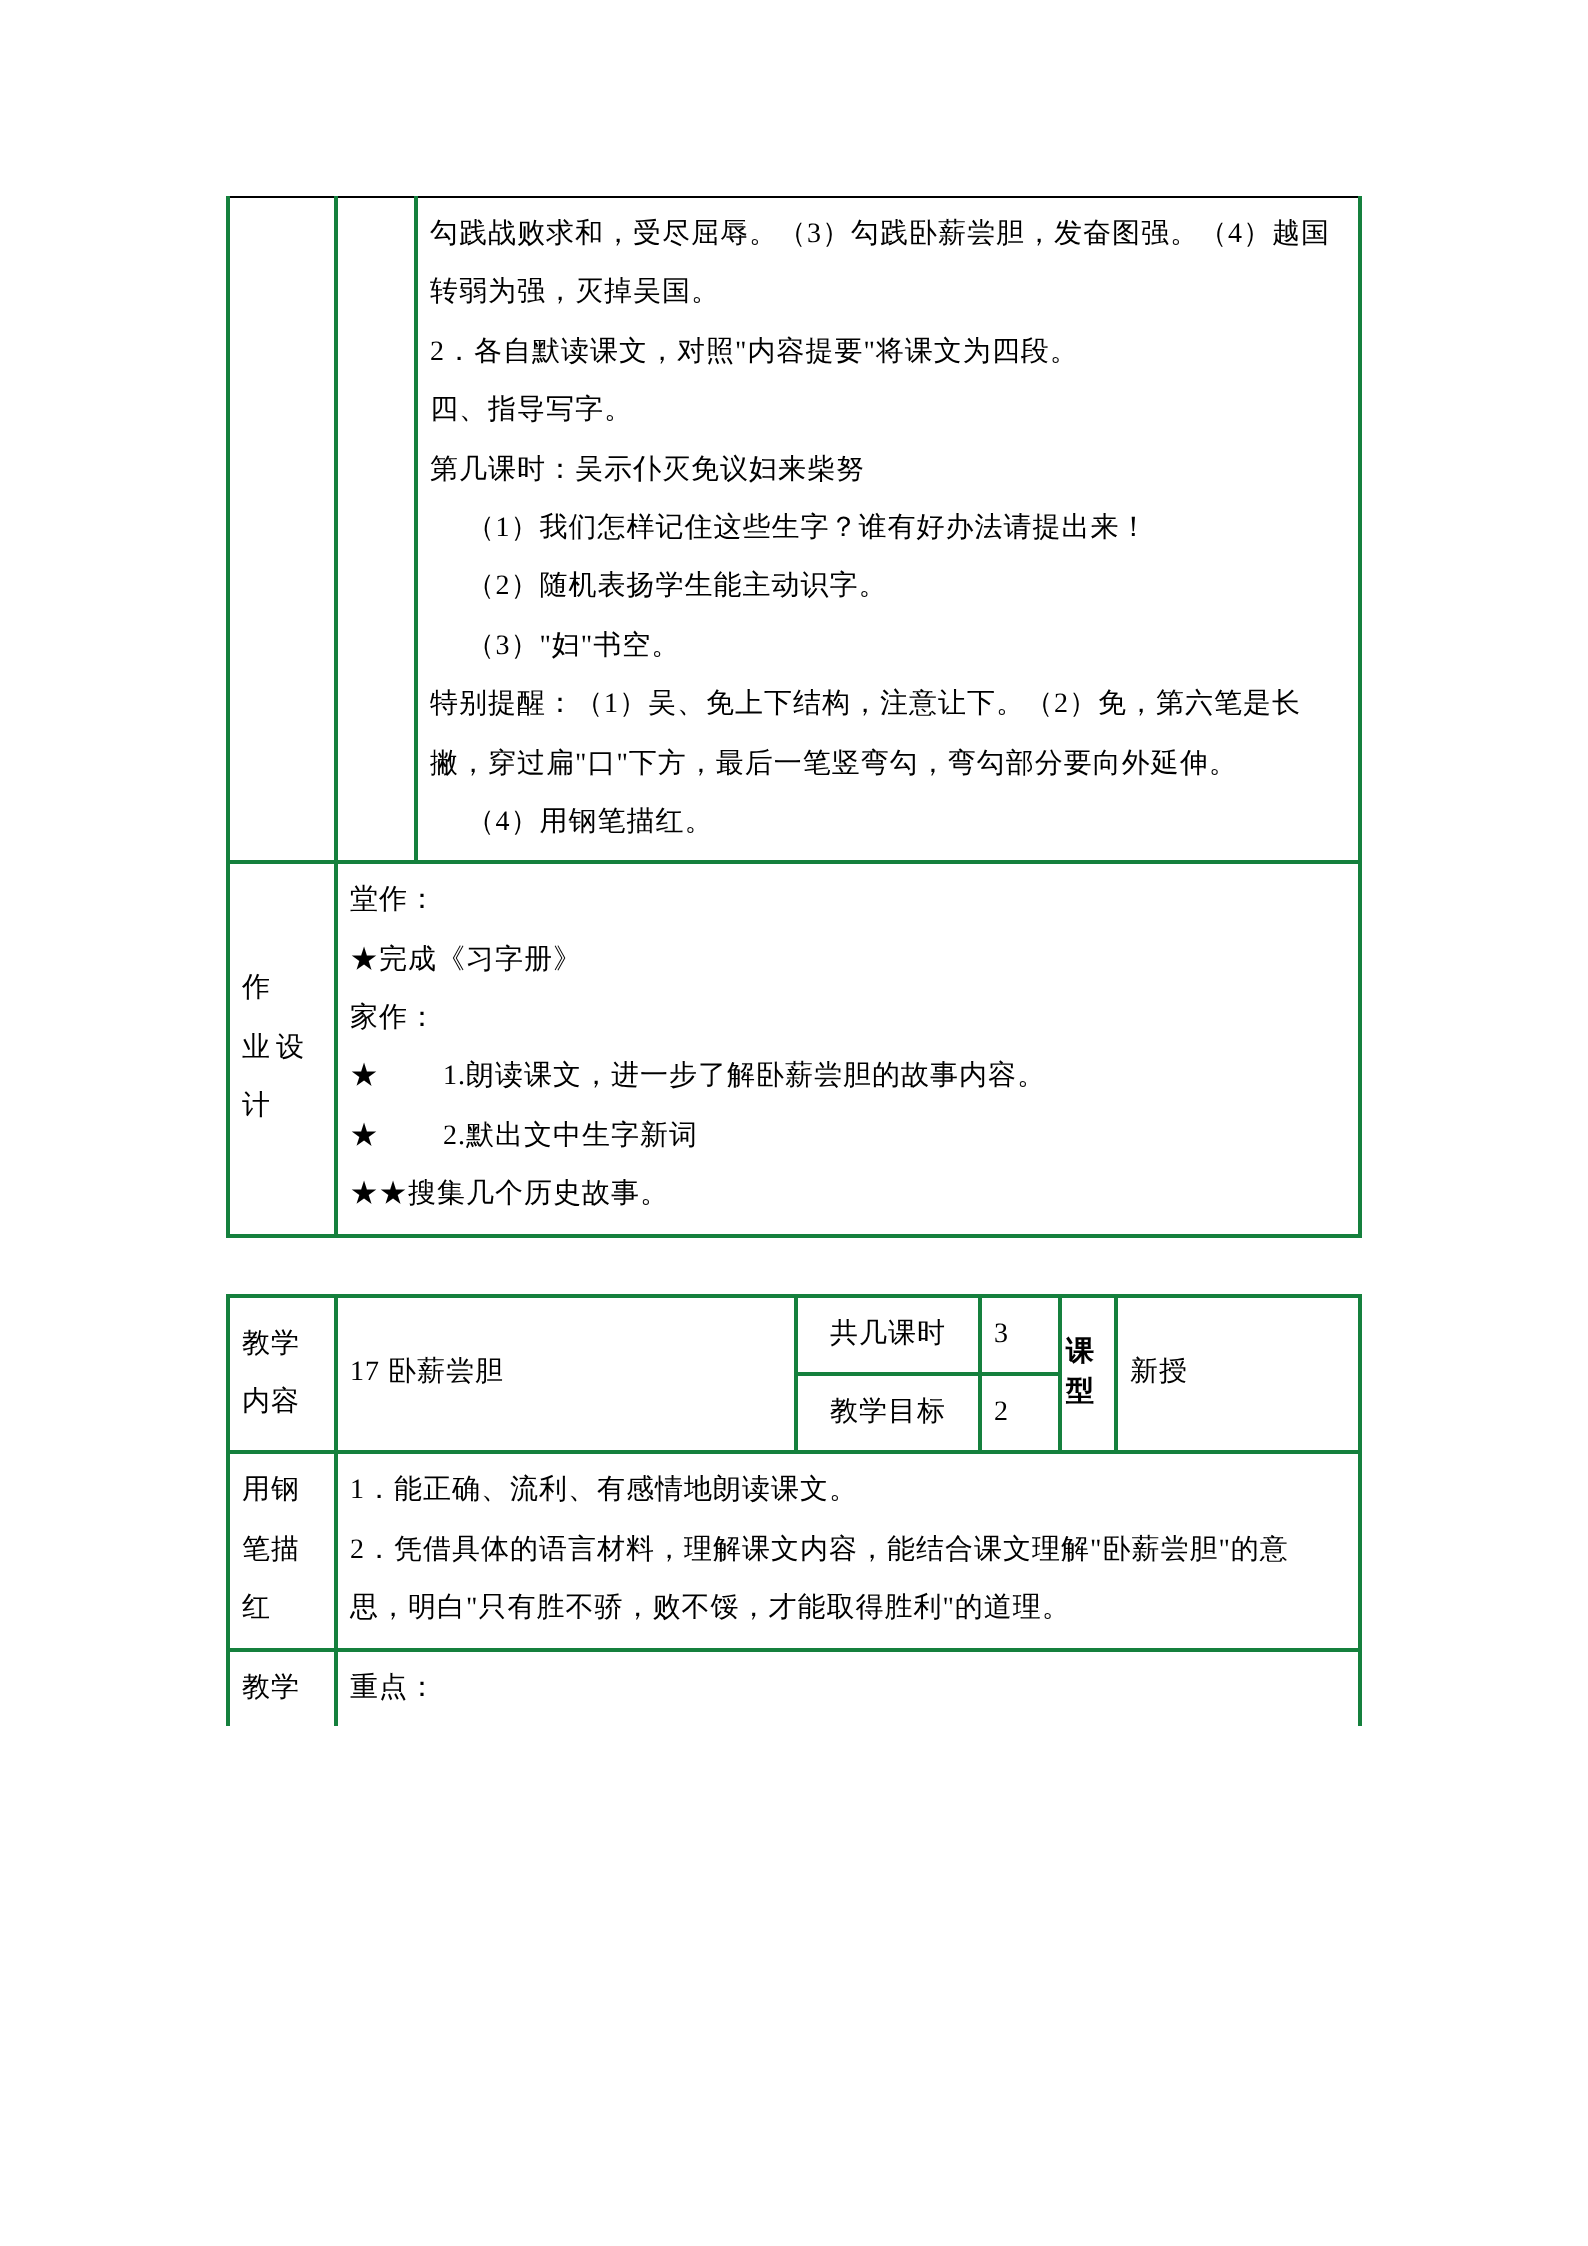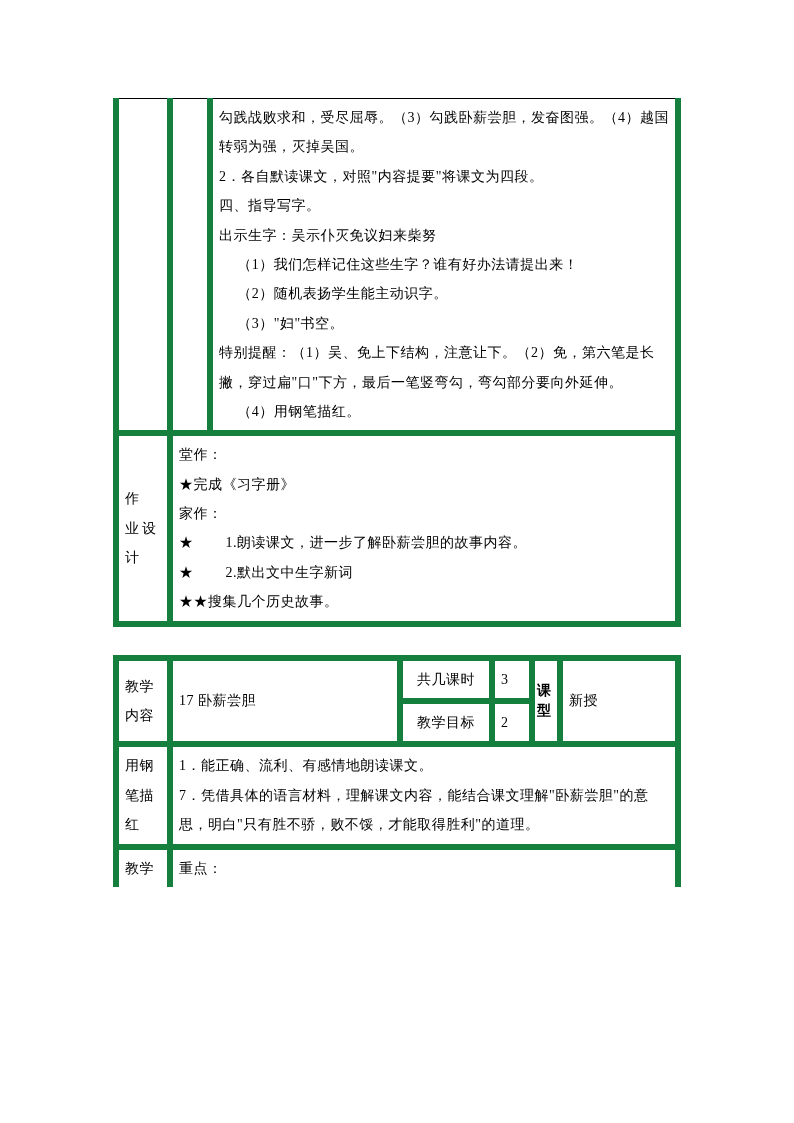--- a/index.html
+++ b/index.html
@@ -15,21 +15,21 @@
     position: relative;
   }
   .page {
     padding: 98px 113px 0 113px;
   }
   table {
     border-collapse: collapse;
     width: 100%;
   }
   td {
-    border: 6px solid #15803d;
+    border: 2px solid #15803d;
     padding: 4px 6px;
     vertical-align: top;
     line-height: 2.1;
     letter-spacing: 0.5px;
   }
   .table1 {
     margin-bottom: 28px;
   }
   .table1 .left-narrow { width: 54px; }
   .table1 .mid-narrow { width: 40px; }
@@ -60,21 +60,21 @@
 <table class="table1">
   <tbody>
         <tr>
     <td class="left-narrow r1c1"></td>
     <td class="mid-narrow r1c1"></td>
     <td class="r1c2">
       <div class="content">
         <p>勾践战败求和，受尽屈辱。（3）勾践卧薪尝胆，发奋图强。（4）越国转弱为强，灭掉吴国。</p>
         <p>2．各自默读课文，对照"内容提要"将课文为四段。</p>
         <p>四、指导写字。</p>
-        <p>出示生字：吴示仆灭免议妇来柴努</p>
+        <p>第几课时：吴示仆灭免议妇来柴努</p>
         <p class="indent1">（1）我们怎样记住这些生字？谁有好办法请提出来！</p>
         <p class="indent1">（2）随机表扬学生能主动识字。</p>
         <p class="indent1">（3）"妇"书空。</p>
         <p>特别提醒：（1）吴、免上下结构，注意让下。（2）免，第六笔是长撇，穿过扁"口"下方，最后一笔竖弯勾，弯勾部分要向外延伸。</p>
         <p class="indent1">（4）用钢笔描红。</p>
       </div>
     </td>
   </tr>
   <tr>
     <td class="left-narrow vert-label">作 业设 计</td>
@@ -103,21 +103,21 @@
     <td class="c-type" rowspan="2">新授</td>
   </tr>
   <tr>
     <td class="c-sub">教学目标</td>
     <td class="c-val">2</td>
   </tr>
   <tr>
     <td class="c-label">用钢笔描红</td>
     <td colspan="5">
       <div class="content" style="white-space: pre-line;">1．能正确、流利、有感情地朗读课文。
-7．凭借具体的语言材料，理解课文内容，能结合课文理解"卧薪尝胆"的意思，明白"只有胜不骄，败不馁，才能取得胜利"的道理。</div>
+2．凭借具体的语言材料，理解课文内容，能结合课文理解"卧薪尝胆"的意思，明白"只有胜不骄，败不馁，才能取得胜利"的道理。</div>
     </td>
   </tr>
   <tr>
     <td class="c-label" style="border-bottom:none;">教学</td>
     <td colspan="5" style="border-bottom:none;">
       <span>重点：</span>
     </td>
   </tr>
 </tbody>
     </table>

